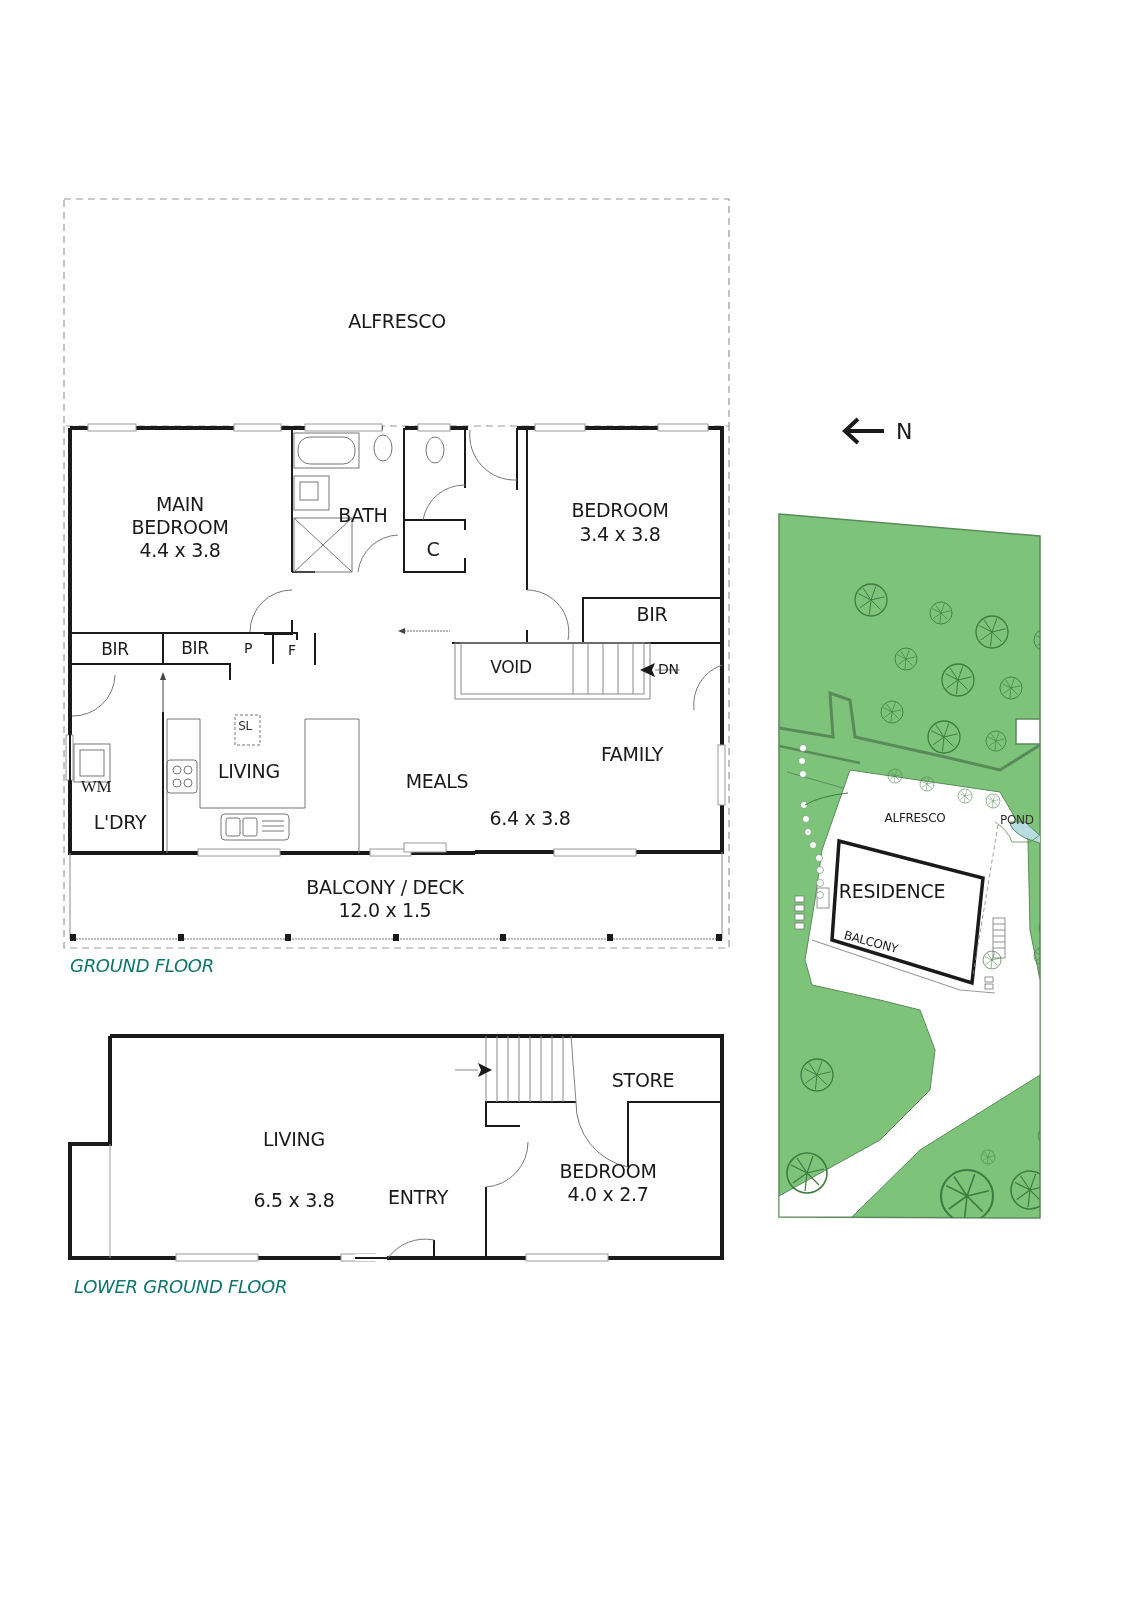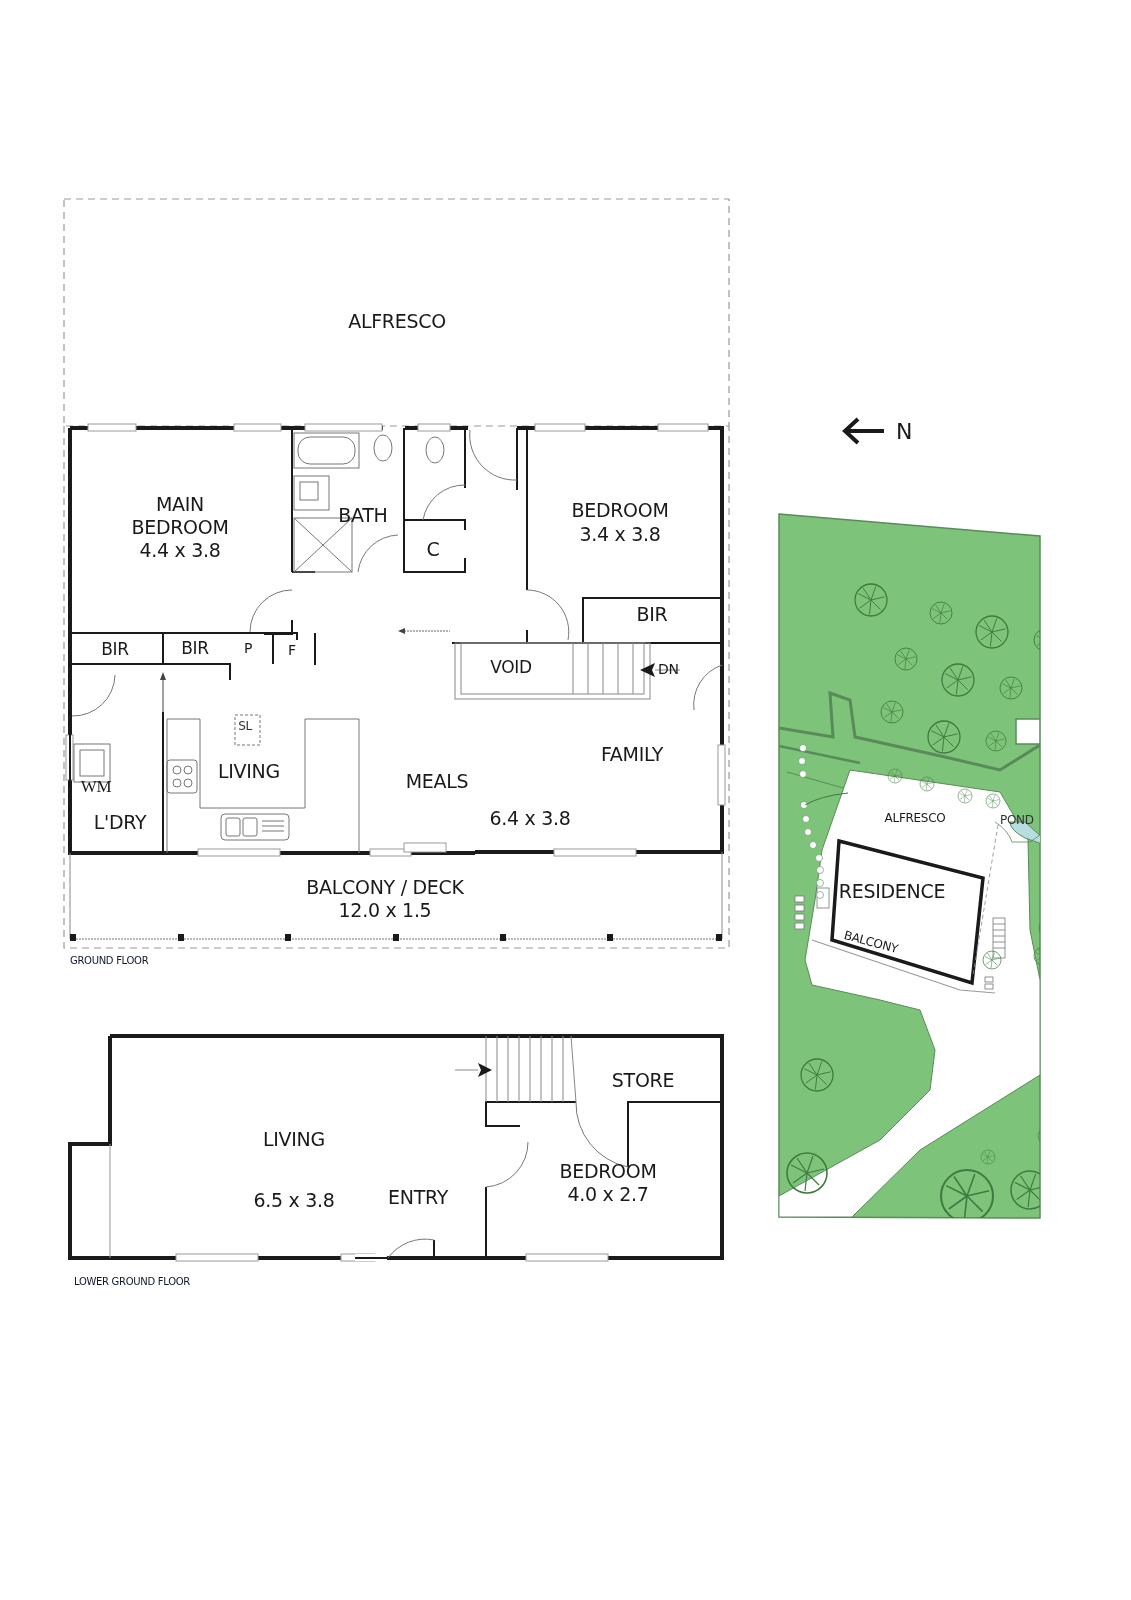--- a/index.html
+++ b/index.html
@@ -6,22 +6,22 @@
   body { width: 1131px; height: 1600px; position: relative; overflow: hidden;
          font-family: "Liberation Sans", "DejaVu Sans", sans-serif; color: #1a1a1a; }
   svg.plan { position: absolute; left: 0; top: 0; width: 1131px; height: 1600px; }
   .lbl { position: absolute; text-align: center; white-space: nowrap; color: #1a1a1a;
          font-family: "DejaVu Sans", "Liberation Sans", sans-serif; letter-spacing: -0.3px; }
   .lbl.lg { font-size: 19px; line-height: 23px; }
   .lbl.md { font-size: 17px; line-height: 20px; }
   .lbl.sm { font-size: 14px; line-height: 16px; }
   .lbl.xs { font-size: 14px; line-height: 10px; }
   .lbl.xxs { font-size: 12px; line-height: 8px; color: #333; }
-  .floor-title { position: absolute; font-size: 10px; color: #0f172a;
-                 font-family: "DejaVu Sans", "Liberation Sans", sans-serif; letter-spacing: -0.3px; }
+  .floor-title { position: absolute; font-size: 18px; color: #0f766e;
+                 font-family: "DejaVu Sans", "Liberation Sans", sans-serif; letter-spacing: -0.3px; font-style: italic; }
   .compass { position: absolute; left: 840px; top: 416px; display: flex; align-items: center; gap: 10px; }
   .compass-label { font-size: 22px; font-family: "DejaVu Sans", sans-serif; color: #1a1a1a; }
 </style>
 </head>
 <body>
 
 <svg class="plan" viewBox="0 0 1131 1600" xmlns="http://www.w3.org/2000/svg">
 
   <g>
 

